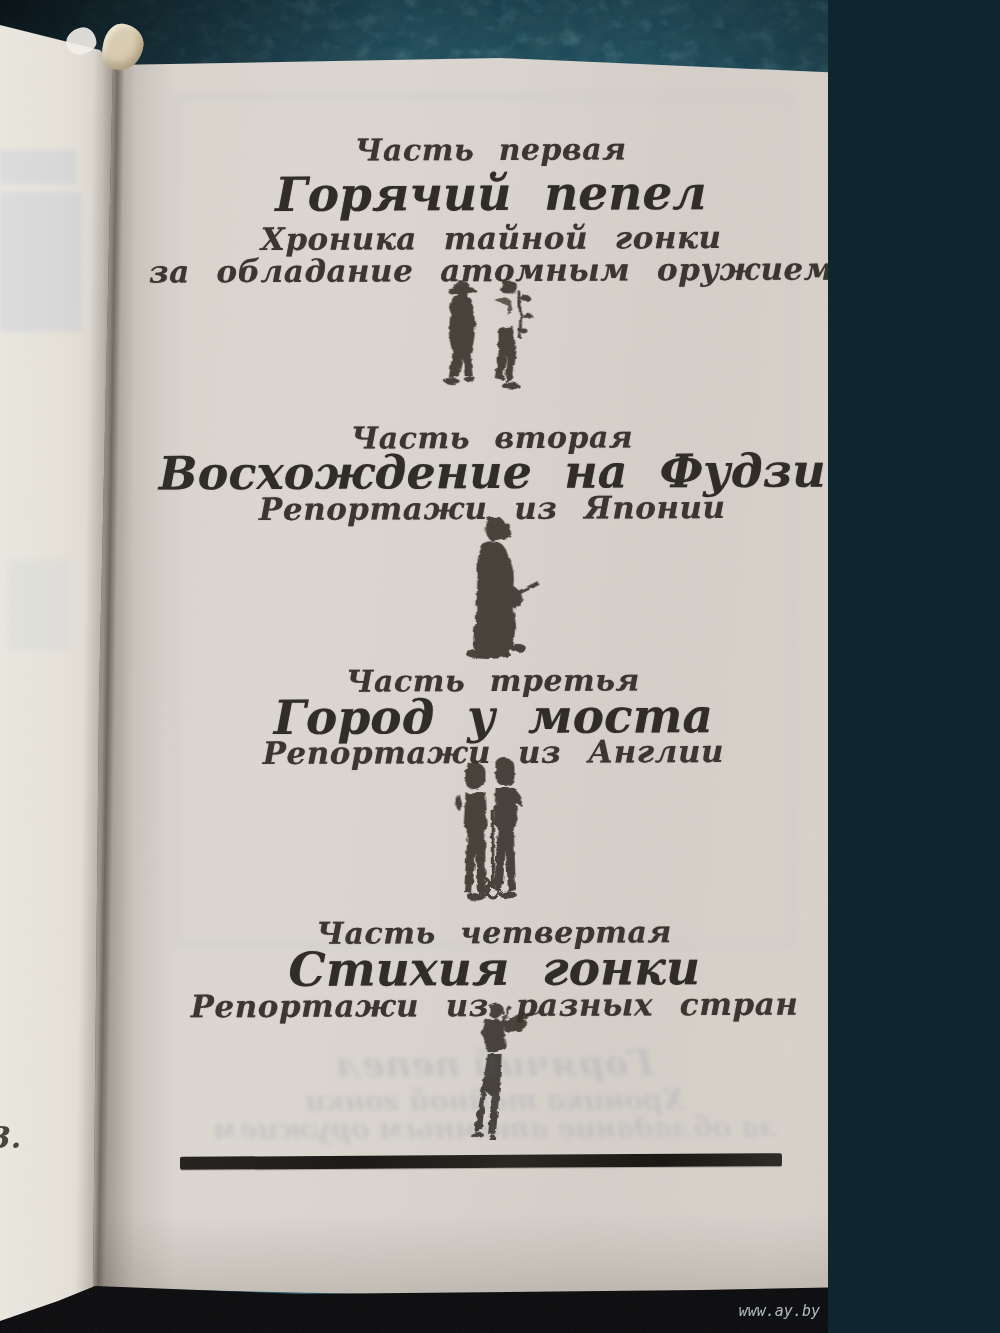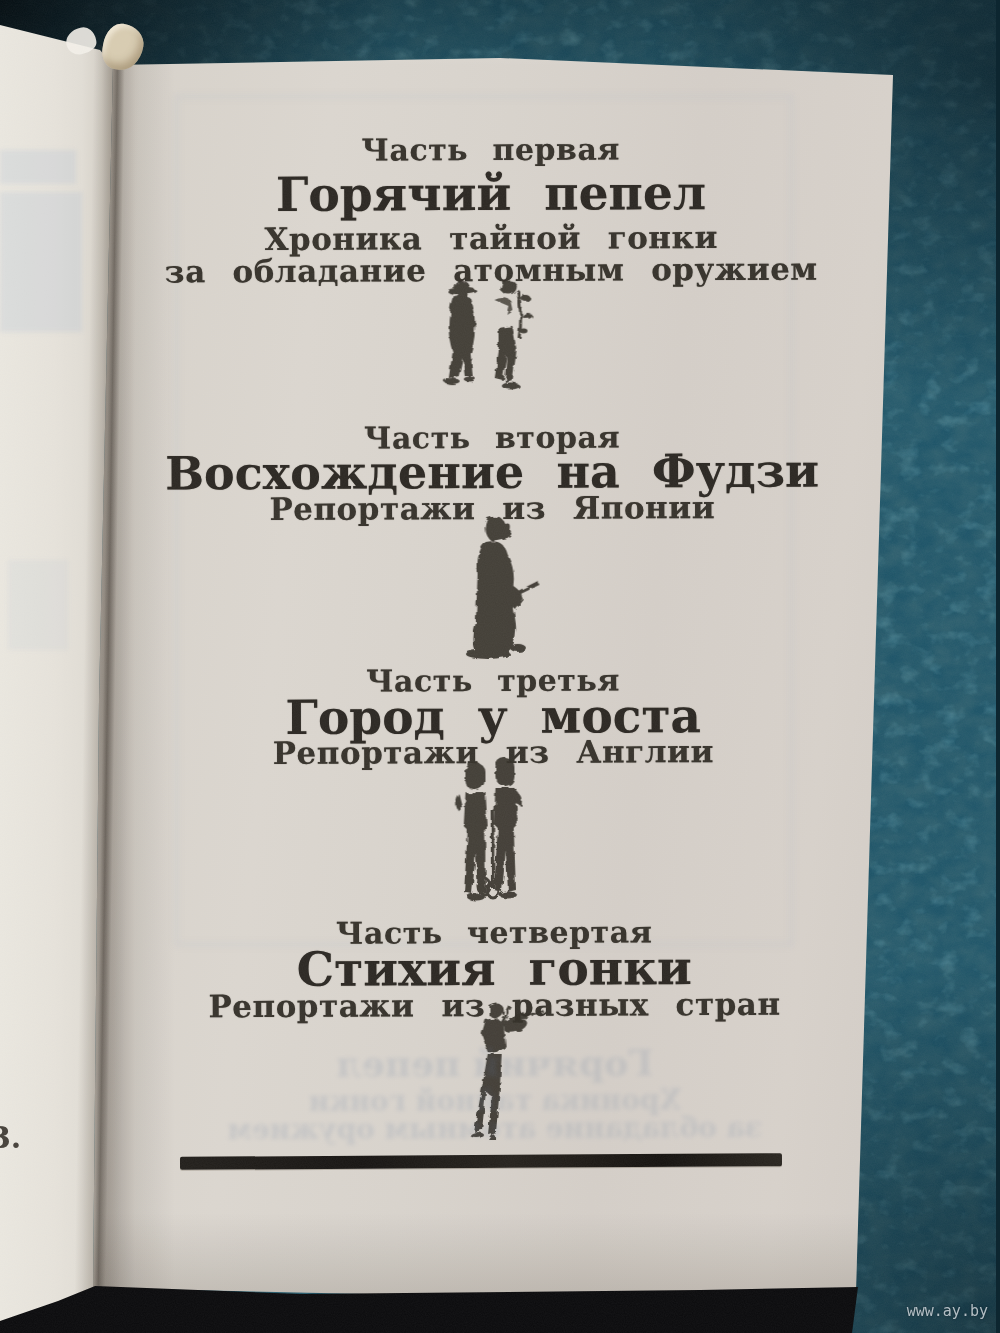--- a/index.html
+++ b/index.html
@@ -1,17 +1,17 @@
 <!DOCTYPE html>
 <html><head>
 <meta charset="utf-8">
 <style>
   html,body{margin:0;padding:0;background:#0d2630;}
-  .stage{position:relative;width:996px;height:1333px;overflow:hidden;
-         font-family:"DejaVu Serif","Liberation Serif",serif;}
+  .stage{position:relative;width:828px;height:1333px;overflow:hidden;
+         font-family:"DejaVu Serif","Liberation Serif",serif;font-style:italic;}
   .abs{position:absolute;}
   svg.layer{position:absolute;left:0;top:0;pointer-events:none;}
 
   
   .fabric-shade{left:0;top:0;width:1000px;height:1333px;
     background:
       radial-gradient(55% 38% at 0% 0%, rgba(1,6,9,.88), rgba(1,6,9,0) 72%),
       radial-gradient(50% 35% at 100% 6%, rgba(3,14,20,.55), rgba(3,14,20,0) 70%),
       radial-gradient(60% 40% at 100% 100%, rgba(2,9,13,.45), rgba(2,9,13,0) 70%),
       linear-gradient(180deg, rgba(4,15,20,.35), rgba(4,15,20,0) 10%);}

